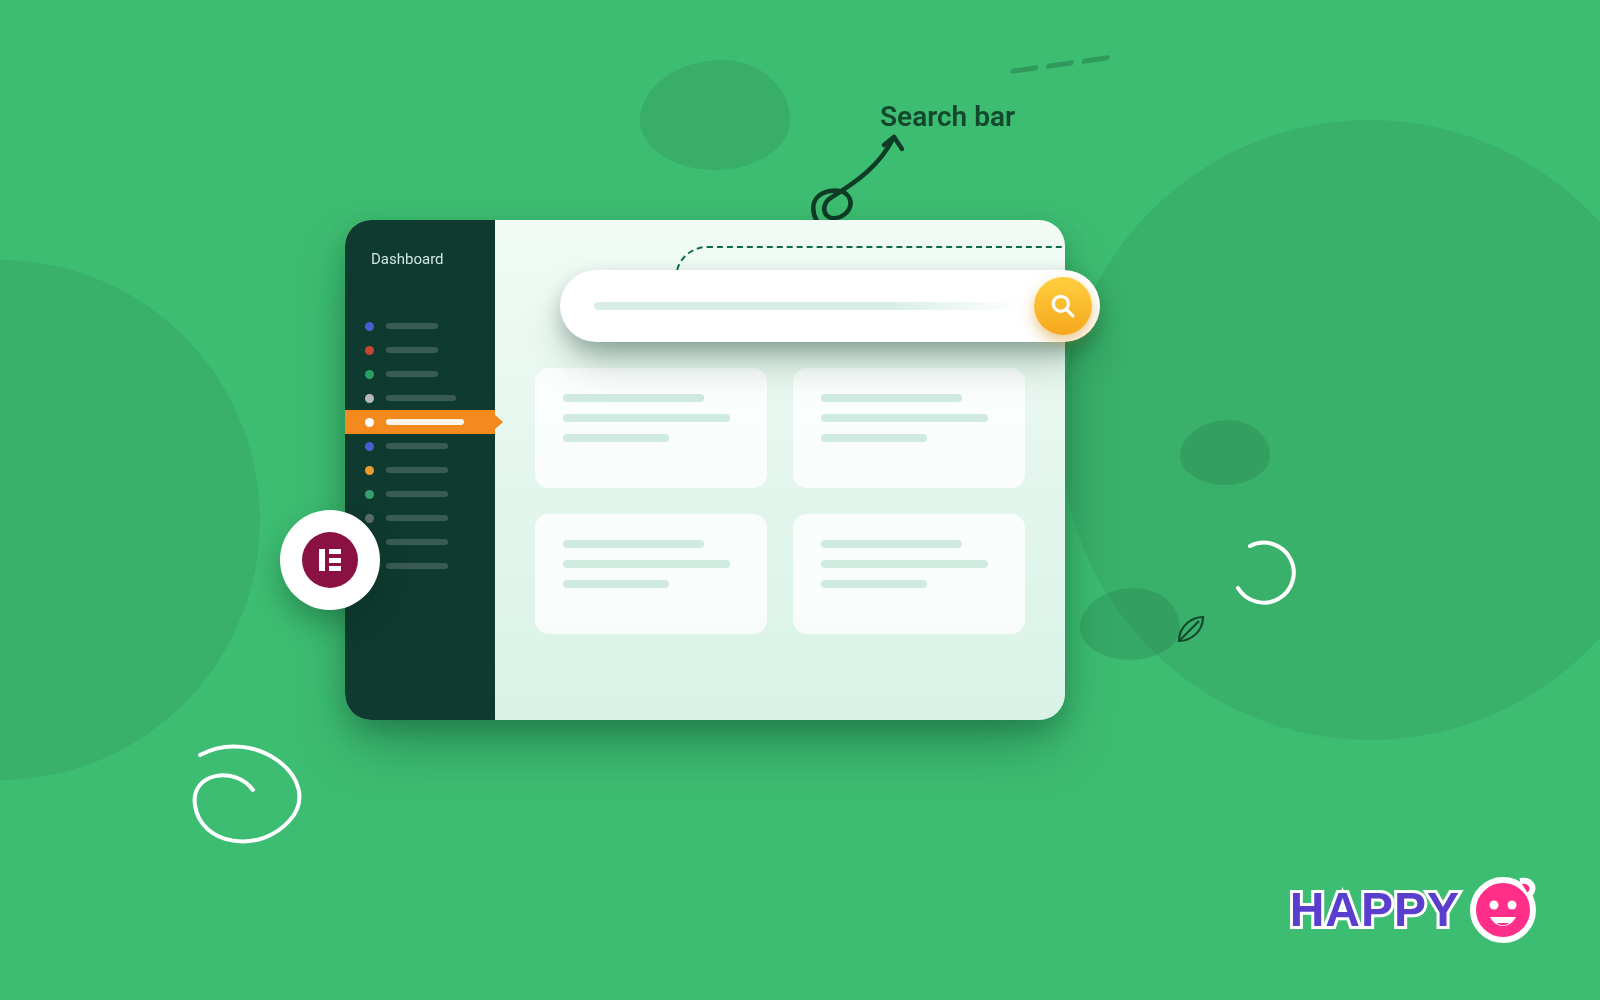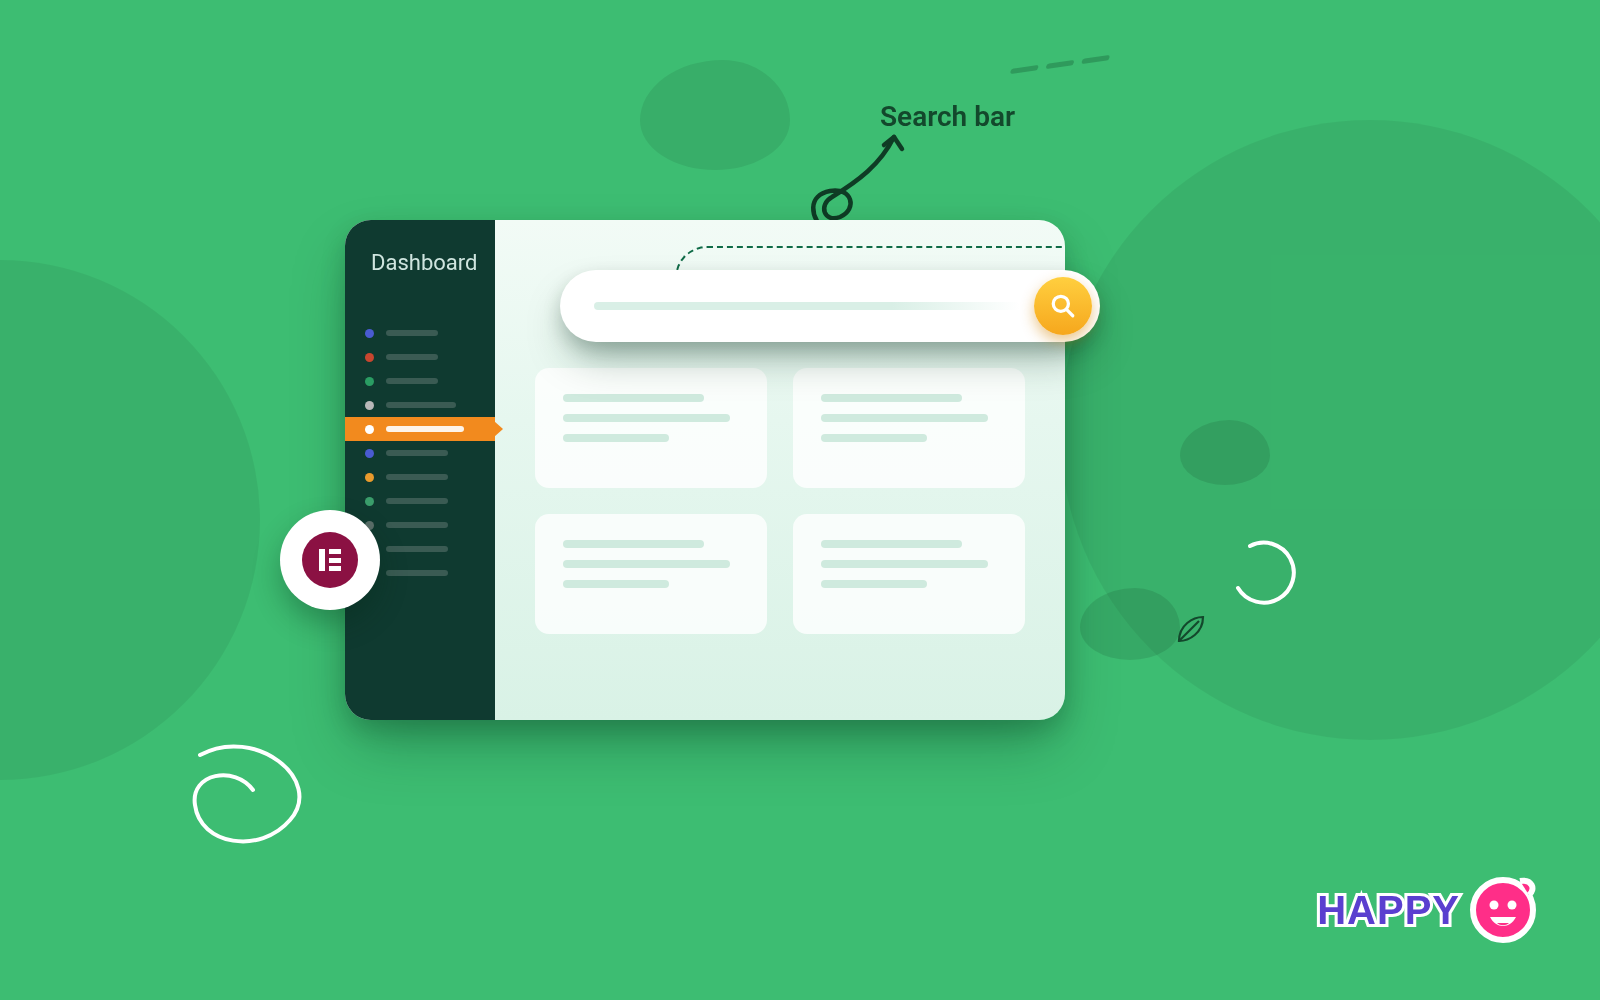--- a/index.html
+++ b/index.html
@@ -30,21 +30,21 @@
     position:absolute; left:345px; top:220px; width:720px; height:500px;
     border-radius:26px; overflow:hidden;
     background:linear-gradient(180deg, #f2fbf6 0%, #e6f7ef 40%, #d9f2e6 100%);
     box-shadow: 0 30px 60px -10px rgba(0,50,30,0.35), 0 10px 25px rgba(0,40,20,0.20);
   }
   .sidebar {
     position:absolute; left:0; top:0; bottom:0; width:150px;
     background:#0f3a30;
     padding-top:30px;
   }
-  .sidebar-title { color:#cfe5df; font-size:22px; font-weight:400; padding-left:26px; margin-bottom:46px; }
+  .sidebar-title { color:#cfe5df; font-size:15px; font-weight:400; padding-left:26px; margin-bottom:46px; }
   .menu { list-style:none; }
   .menu li { display:flex; align-items:center; gap:12px; padding:0 20px; height:24px; position:relative; }
   .menu li .dot { width:9px; height:9px; border-radius:50%; flex:none; }
   .menu li .bar { height:6px; border-radius:3px; background:#3a5b53; flex:none; }
   .menu li.active { background:#f28a1e; }
   .menu li.active::after { content:""; position:absolute; right:-8px; top:50%; transform:translateY(-50%); border-left:9px solid #f28a1e; border-top:8px solid transparent; border-bottom:8px solid transparent; }
   .menu li.active .dot { background:#fff; }
   .menu li.active .bar { background:#fff; opacity:.9; }
 
   .content { position:absolute; left:150px; right:0; top:0; bottom:0; padding:36px 40px 30px 40px; }
@@ -88,21 +88,21 @@
   .elementor-badge .glyph .v { position:absolute; left:0; top:0; width:6px; height:22px; background:#fff; }
   .elementor-badge .glyph .h { position:absolute; left:10px; width:12px; height:5px; background:#fff; }
   .elementor-badge .glyph .h.h1 { top:0; }
   .elementor-badge .glyph .h.h2 { top:8.5px; }
   .elementor-badge .glyph .h.h3 { top:17px; }
 
   
   .brand { position:absolute; right:60px; bottom:55px; display:flex; align-items:center; gap:10px; }
   .brand-text { font-family: "Arial Black", Arial, sans-serif; font-weight:900; line-height:0.9; letter-spacing:1px; }
   .brand-text .row { display:flex; align-items:center; }
-  .brand-text .row1 { font-size:40px; color:#5a3fcf; -webkit-text-stroke:6px #fff; paint-order:stroke fill; }
+  .brand-text .row1 { font-size:48px; color:#5a3fcf; -webkit-text-stroke:6px #fff; paint-order:stroke fill; }
   .brand-text .row2 { font-size:40px; color:#5a3fcf; -webkit-text-stroke:6px #fff; paint-order:stroke fill; }
   .brand-text .o-ring {
     display:inline-block; width:32px; height:32px; border:9px solid #ff9e2c; border-radius:50%;
     outline:6px solid #fff; margin:0 2px -4px 2px;
   }
   .brand-face { width:74px; height:74px; position:relative; margin-left:-4px; margin-top:-4px; }
   .brand-face svg { width:100%; height:100%; }
 
 </style>
 </head>

